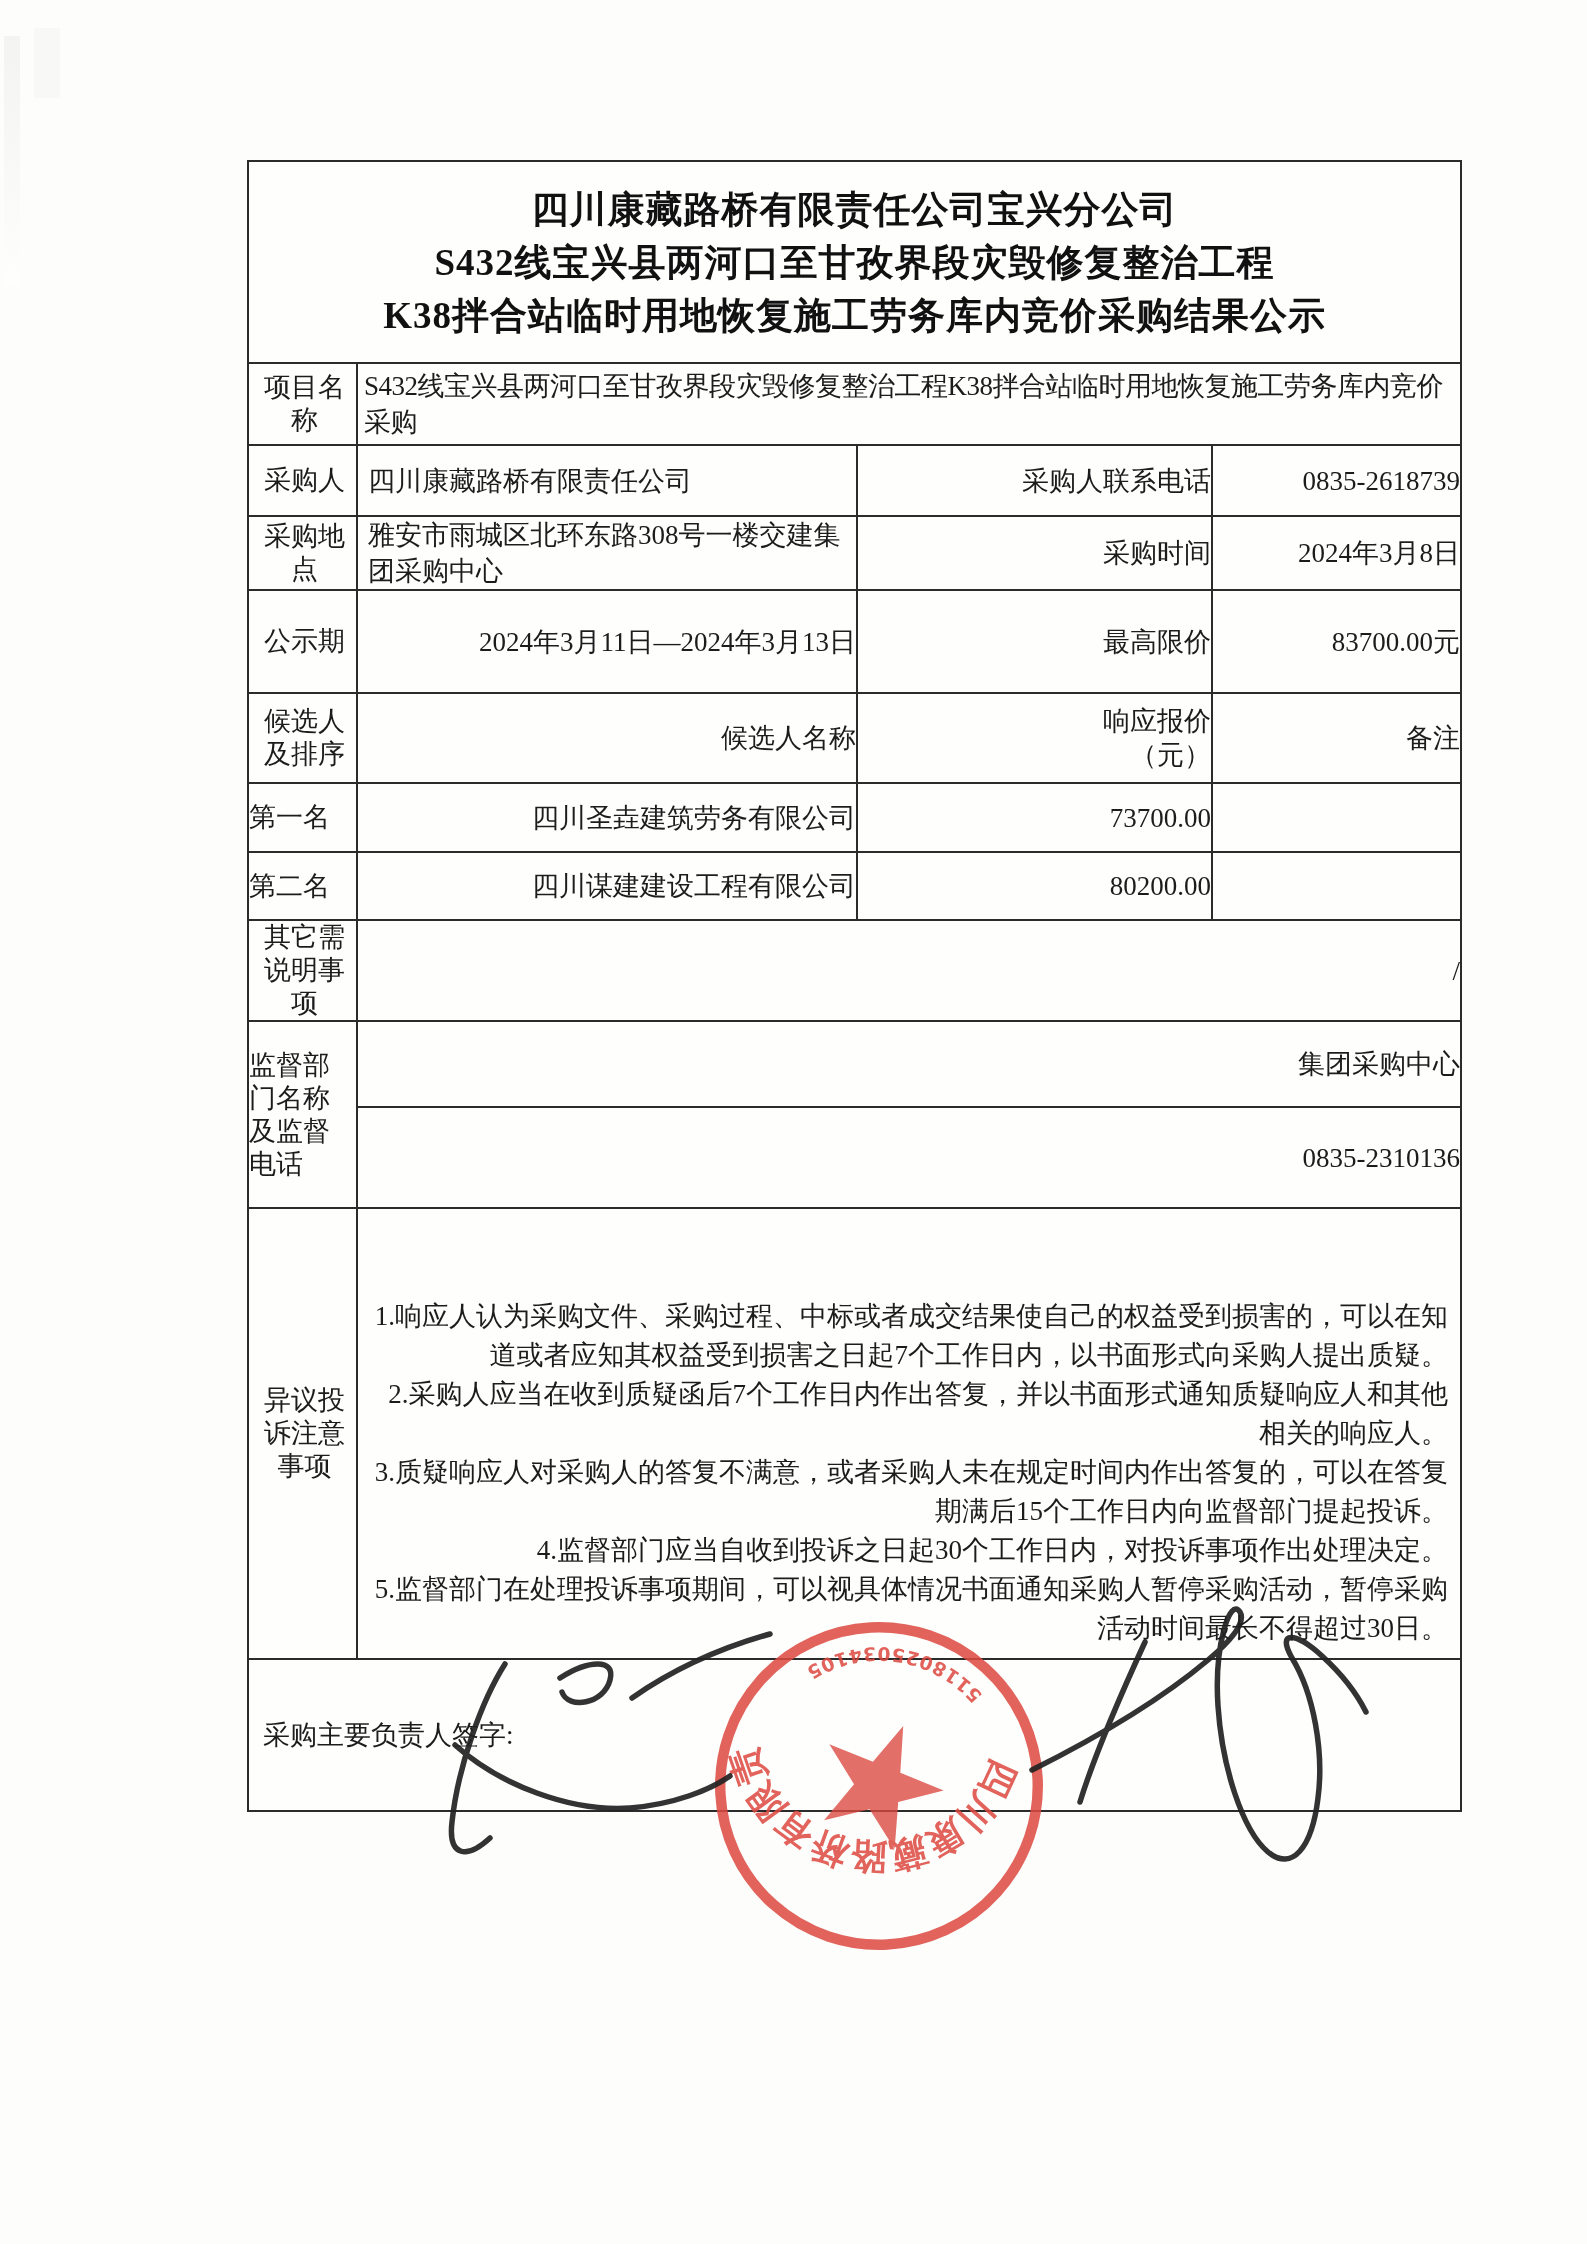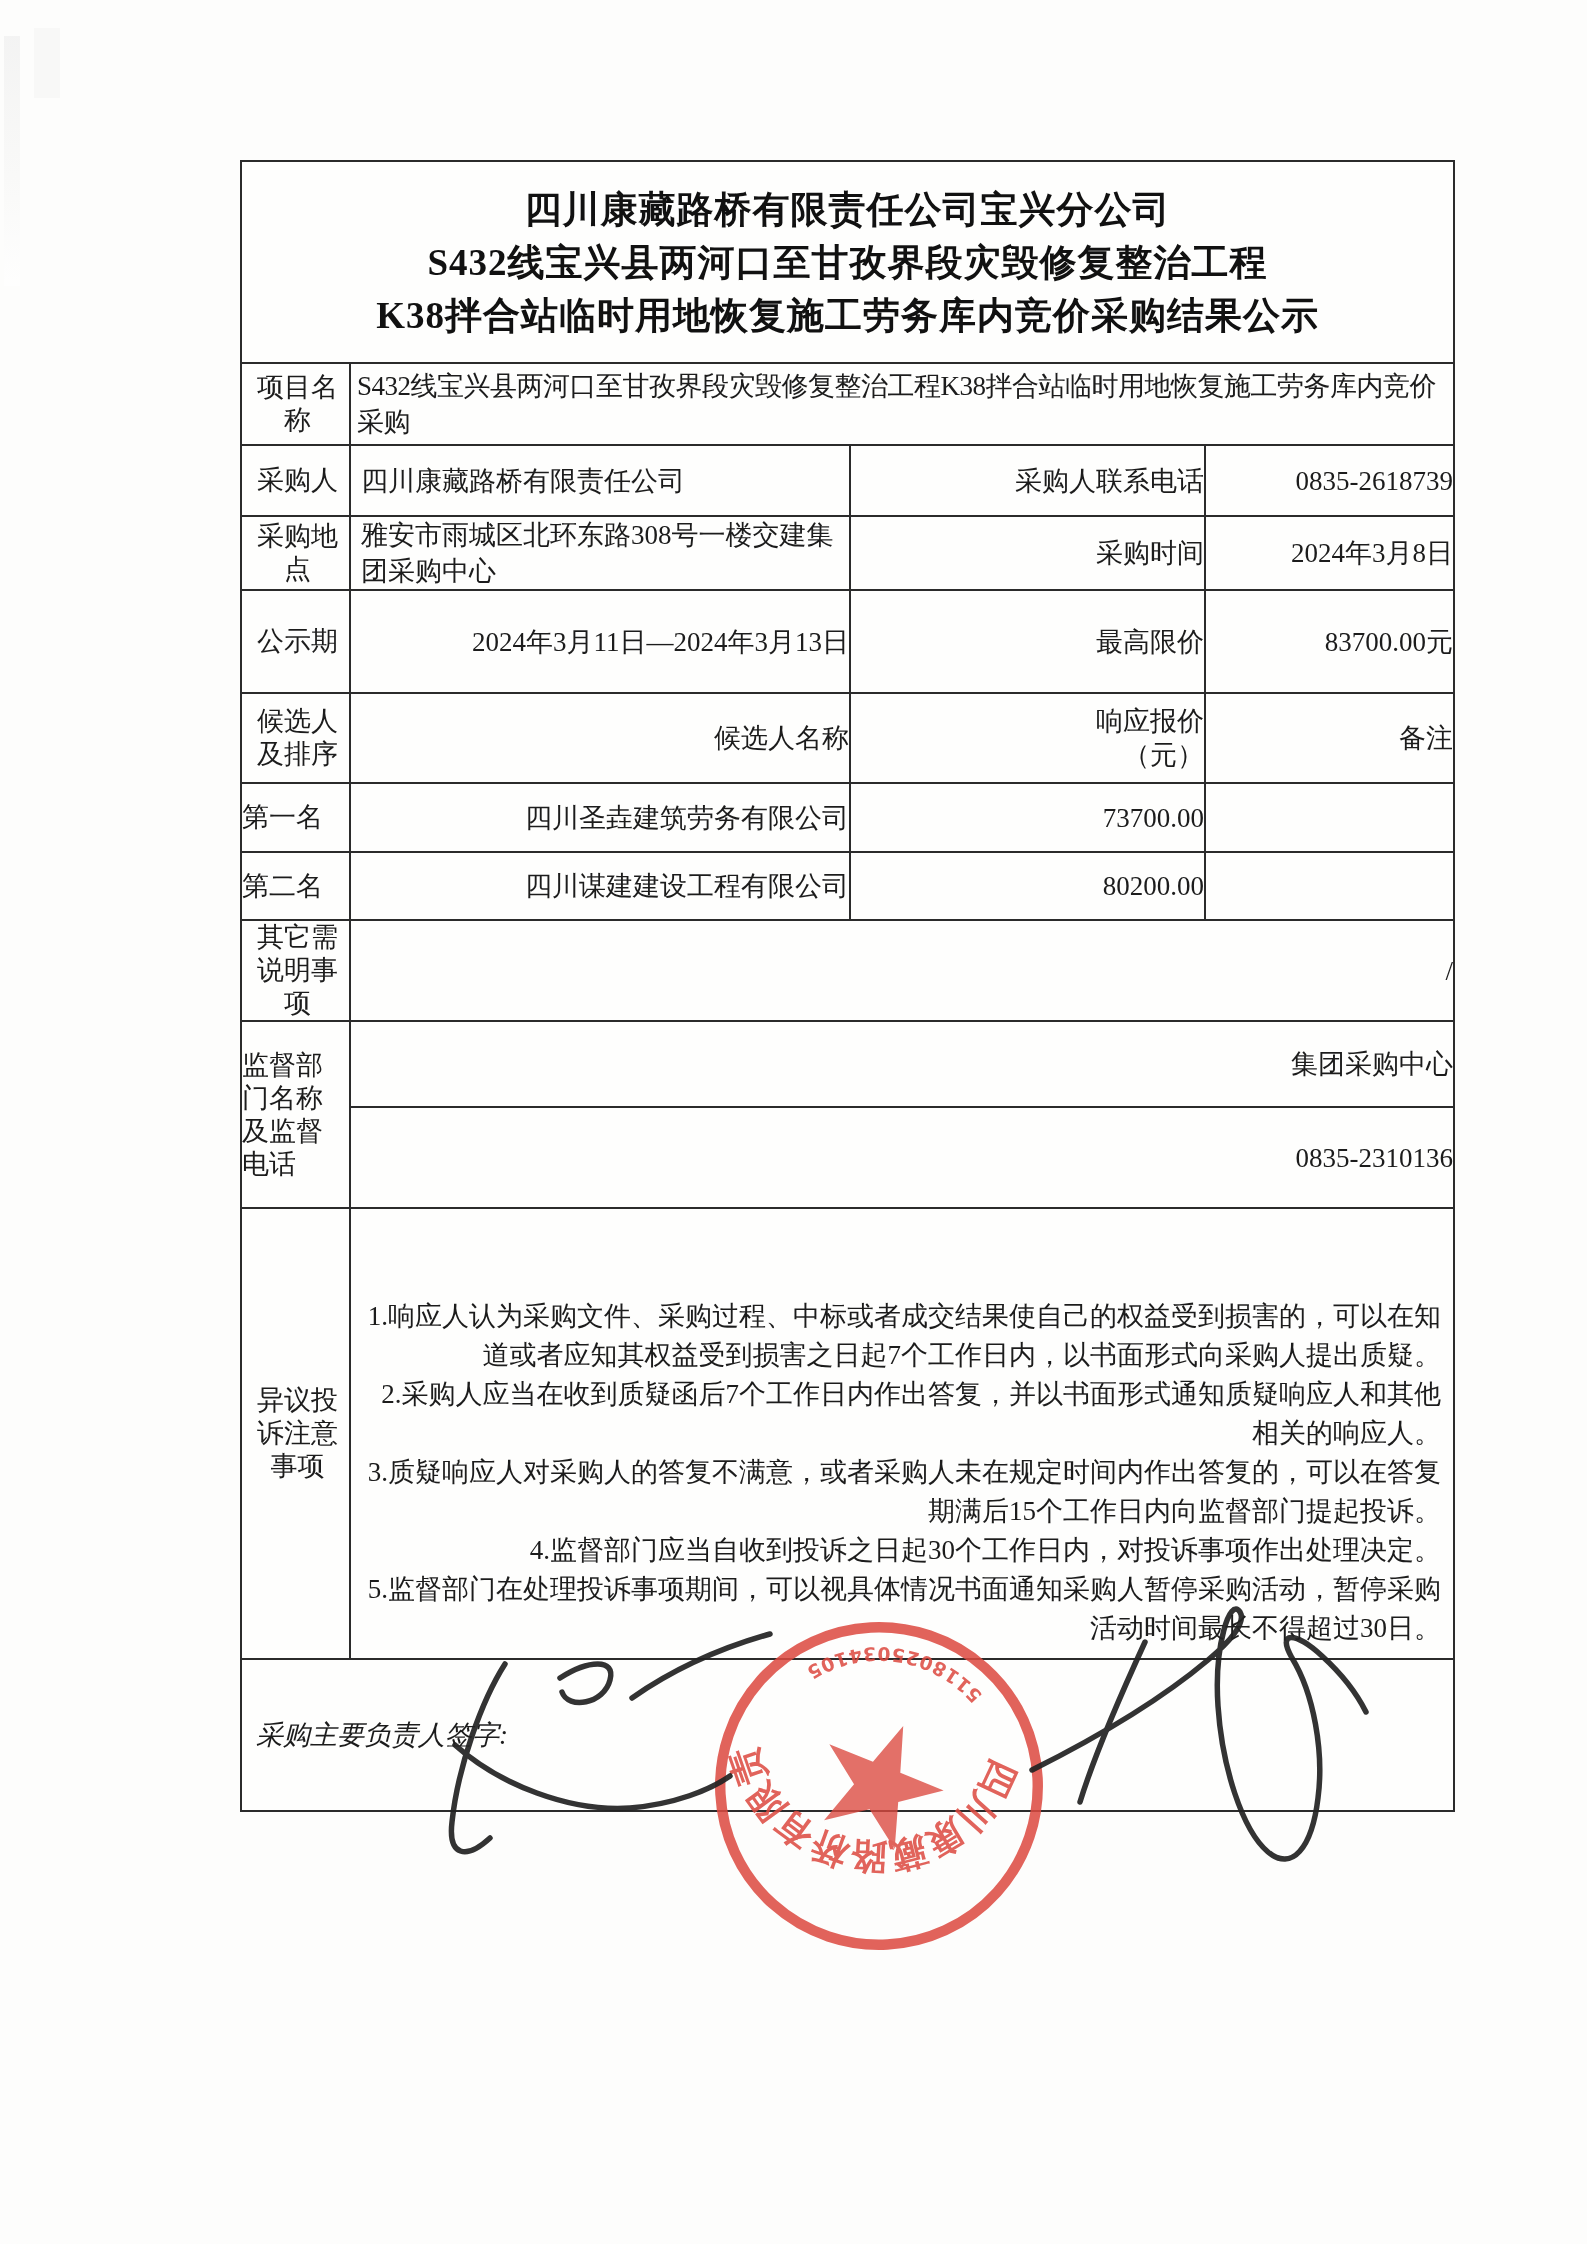--- a/index.html
+++ b/index.html
@@ -14,21 +14,21 @@
   .scan-artifact{
     position:absolute;left:4px;top:36px;width:16px;height:250px;
     background:linear-gradient(180deg,#ededed 0%,#f7f7f6 60%,#ffffff 100%);
     opacity:.6;
   }
   .scan-artifact2{
     position:absolute;left:34px;top:28px;width:26px;height:70px;
     background:#f3f3f1;opacity:.5;
   }
   table.doc{
-    position:absolute;left:240px;top:160px;
+    position:absolute;left:247px;top:160px;
     width:1213px;
     border-collapse:collapse;
     table-layout:fixed;
     background:#fefefd;
   }
   table.doc td{
     border:2px solid #2b2b2b;
     padding:0;
     font-size:27px;
     vertical-align:middle;
@@ -72,21 +72,20 @@
     text-align:right;
     white-space:pre-wrap;
     padding:88px 12px 10px 14px !important;
     font-size:26px;
     line-height:39px;
   }
   .sig-cell{
     text-align:left;
     padding-left:14px !important;
     font-size:28px;
-    font-style:italic;
   }
   svg.stamp{
     position:absolute;
     left:691px;top:1598px;
     width:376px;height:376px;
     opacity:.86;
   }
   svg.handwriting{
     position:absolute;
     left:420px;top:1580px;

